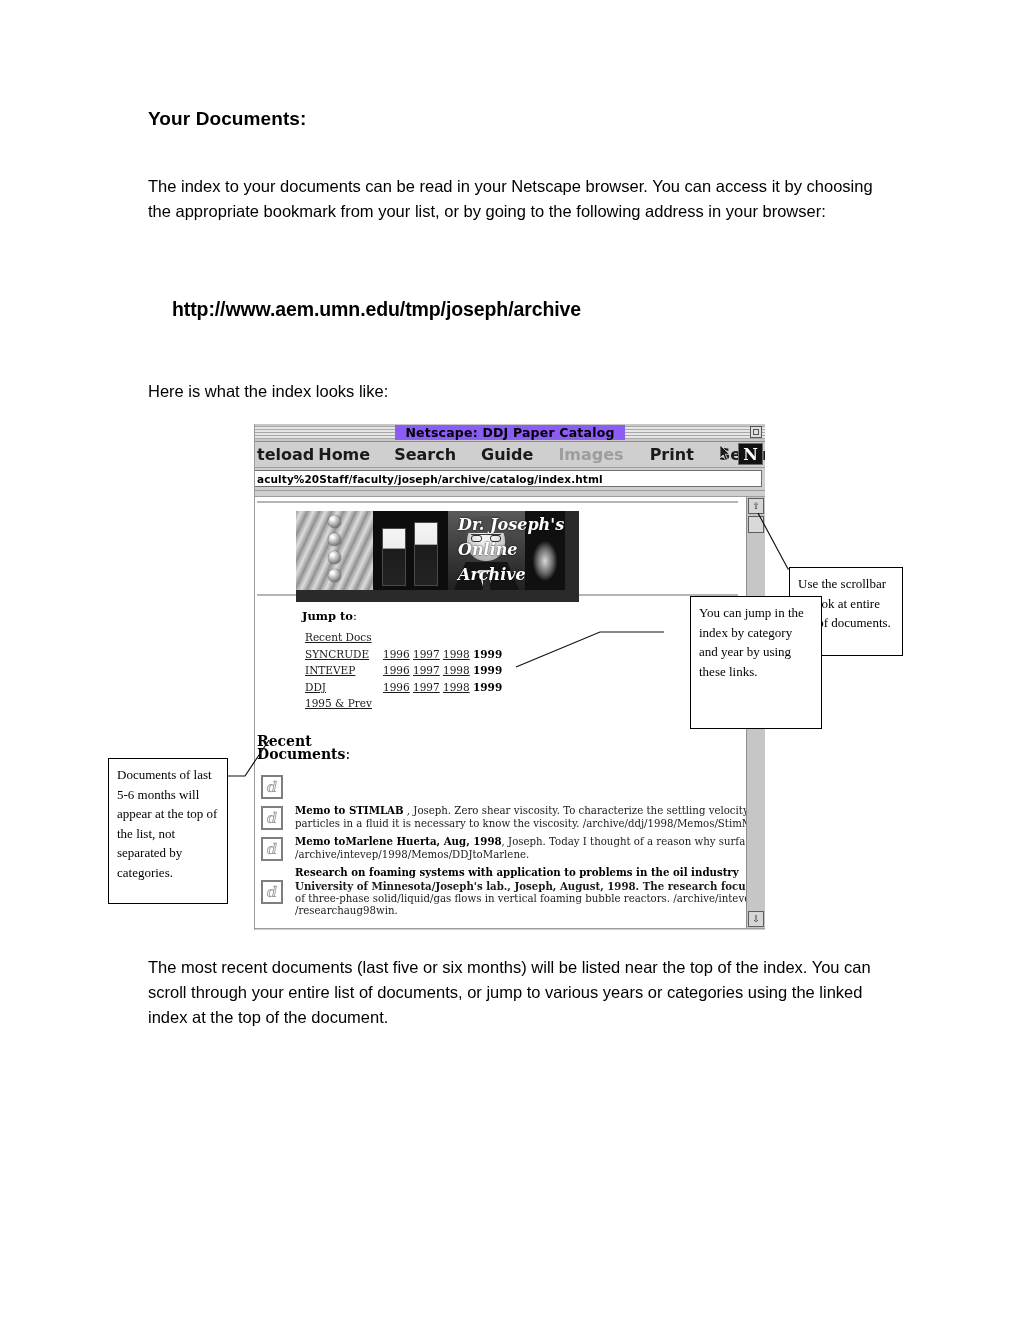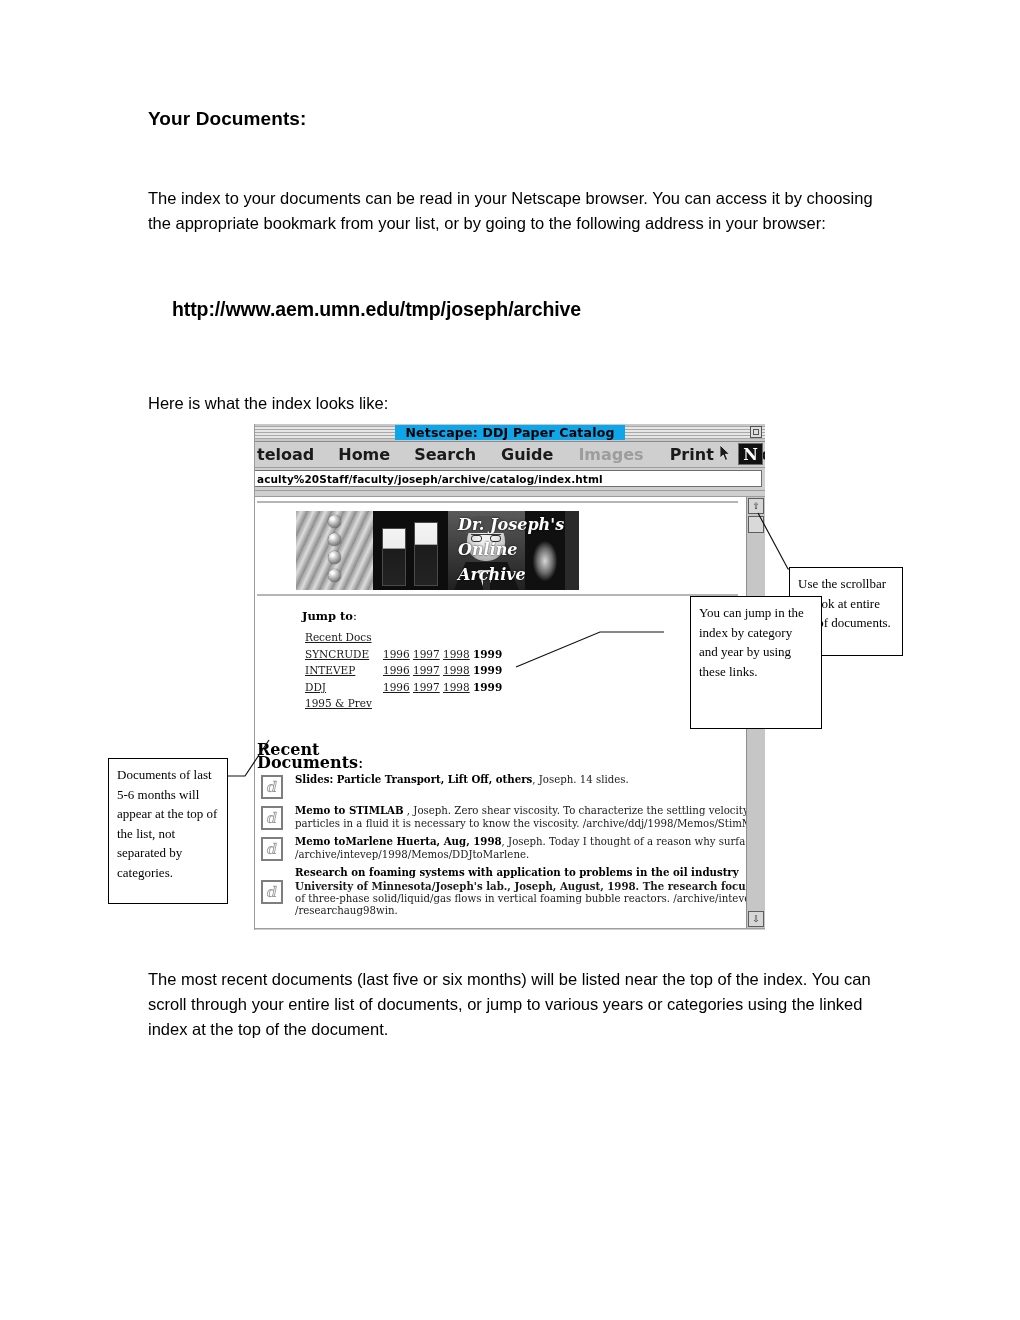--- a/index.html
+++ b/index.html
@@ -23,21 +23,20 @@
     top: 108px;
     font-size: 19px;
     font-weight: bold;
     letter-spacing: 0.1px;
   }
   .para {
     position: absolute;
     font-size: 16.5px;
     line-height: 25px;
     color: #000;
-    margin-top: 12px;
   }
   #intro-para {
     left: 148px;
     top: 174px;
     width: 726px;
   }
   #url-line {
     position: absolute;
     left: 172px;
     top: 298px;
@@ -81,21 +80,21 @@
     position: absolute;
     left: 0; right: 0; top: 2px; bottom: 2px;
     background: repeating-linear-gradient(
       to bottom,
       #a8a8a8 0px, #a8a8a8 1px,
       #e6e6e6 1px, #e6e6e6 3px);
   }
   .titlebar-text {
     position: relative;
     z-index: 2;
-    background: #0ea5e9;
+    background: #8b5cf6;
     padding: 0 10px;
     font-size: 12.5px;
     font-weight: bold;
     font-family: "DejaVu Sans", sans-serif;
     letter-spacing: 0.2px;
     white-space: nowrap;
   }
   .title-zoom-box {
     position: absolute;
     right: 3px;
@@ -213,21 +212,21 @@
     position: absolute;
     left: 2px; right: 8px;
     height: 2px;
     background: #b5b5b5;
   }
   .banner {
     position: absolute;
     left: 41px;
     top: 14px;
     width: 283px;
-    height: 79px;
+    height: 91px;
     background: #2a2a2a;
     overflow: hidden;
   }
   .banner .helix {
     position: absolute;
     left: 0; top: 0;
     width: 77px; height: 79px;
     background:
       radial-gradient(ellipse 10px 6px at 38px 10px, #3a3a3a 60%, transparent 62%),
       radial-gradient(ellipse 10px 6px at 38px 28px, #3a3a3a 60%, transparent 62%),
@@ -375,24 +374,23 @@
     text-decoration: underline;
     color: #1a1a1a;
   }
 
   
   .recent-head {
     position: absolute;
     left: 2px;
     top: 238px;
     font-family: "DejaVu Serif", serif;
-    font-size: 16px;
+    font-size: 14px;
     font-weight: bold;
     line-height: 13px;
-    margin-top: 8px;
   }
   .recent-head .lite { font-weight: normal; }
   .doc-list {
     position: absolute;
     left: 2px;
     top: 276px;
     right: 0;
   }
   .doc-item {
     position: relative;
@@ -529,21 +527,21 @@
 <div id="browser-window">
 
   <div class="titlebar">
     <div class="stripes"></div>
     <div class="titlebar-text">Netscape: DDJ Paper Catalog</div>
     <div class="title-zoom-box"></div>
   </div>
 
   <div class="toolbar">
     <div class="tb-btn" style="margin-left:0px;">teload</div>
-    <div class="tb-btn" style="margin-left:20px;">Home</div>
+    <div class="tb-btn" style="">Home</div>
     <div class="tb-btn" style="margin-left:20px;">Search</div>
     <div class="tb-btn" style="margin-left:21px;">Guide</div>
     <div class="tb-btn disabled" style="margin-left:21px;">Images</div>
     <div class="tb-btn" style="margin-left:22px;">Print</div>
     <div class="tb-btn" style="margin-left:21px;">Security</div>
     <div class="tb-btn disabled" style="margin-left:20px;">Stop</div>
 
     <svg class="cursor-arrow" viewBox="0 0 11 16">
       <polygon points="0,0 0,13 3.2,10 5.4,15.4 7.6,14.4 5.4,9.3 9.6,9.3" fill="#1a1a1a" stroke="#ffffff" stroke-width="0.7"></polygon>
     </svg>
@@ -632,23 +630,20 @@
         <div>Recent</div>
         <div><span>Documents</span><span class="lite">:</span></div>
       </div>
 
       <div class="doc-list">
 
         <div class="doc-item">
           <div class="pdf-icon">
               <span class="glyph">ⅆ</span>
             </div>
-          <div class="doc-text">
-            <div class="wrapline"><span class="t">Slides: Particle Transport, Lift Off, others</span><span>, Joseph.  14 slides.</span></div>
-          </div>
         </div>
 
         <div class="doc-item">
           <div class="pdf-icon">
               <span class="glyph">ⅆ</span>
             </div>
           <div class="doc-text">
             <div class="wrapline"><span class="t">Memo to STIMLAB</span><span> , Joseph.  Zero shear viscosity. To characterize the settling velocity o</span></div>
             <div class="wrapline">particles in a fluid it is necessary to know the viscosity. /archive/ddj/1998/Memos/StimMemo</div>
           </div>

